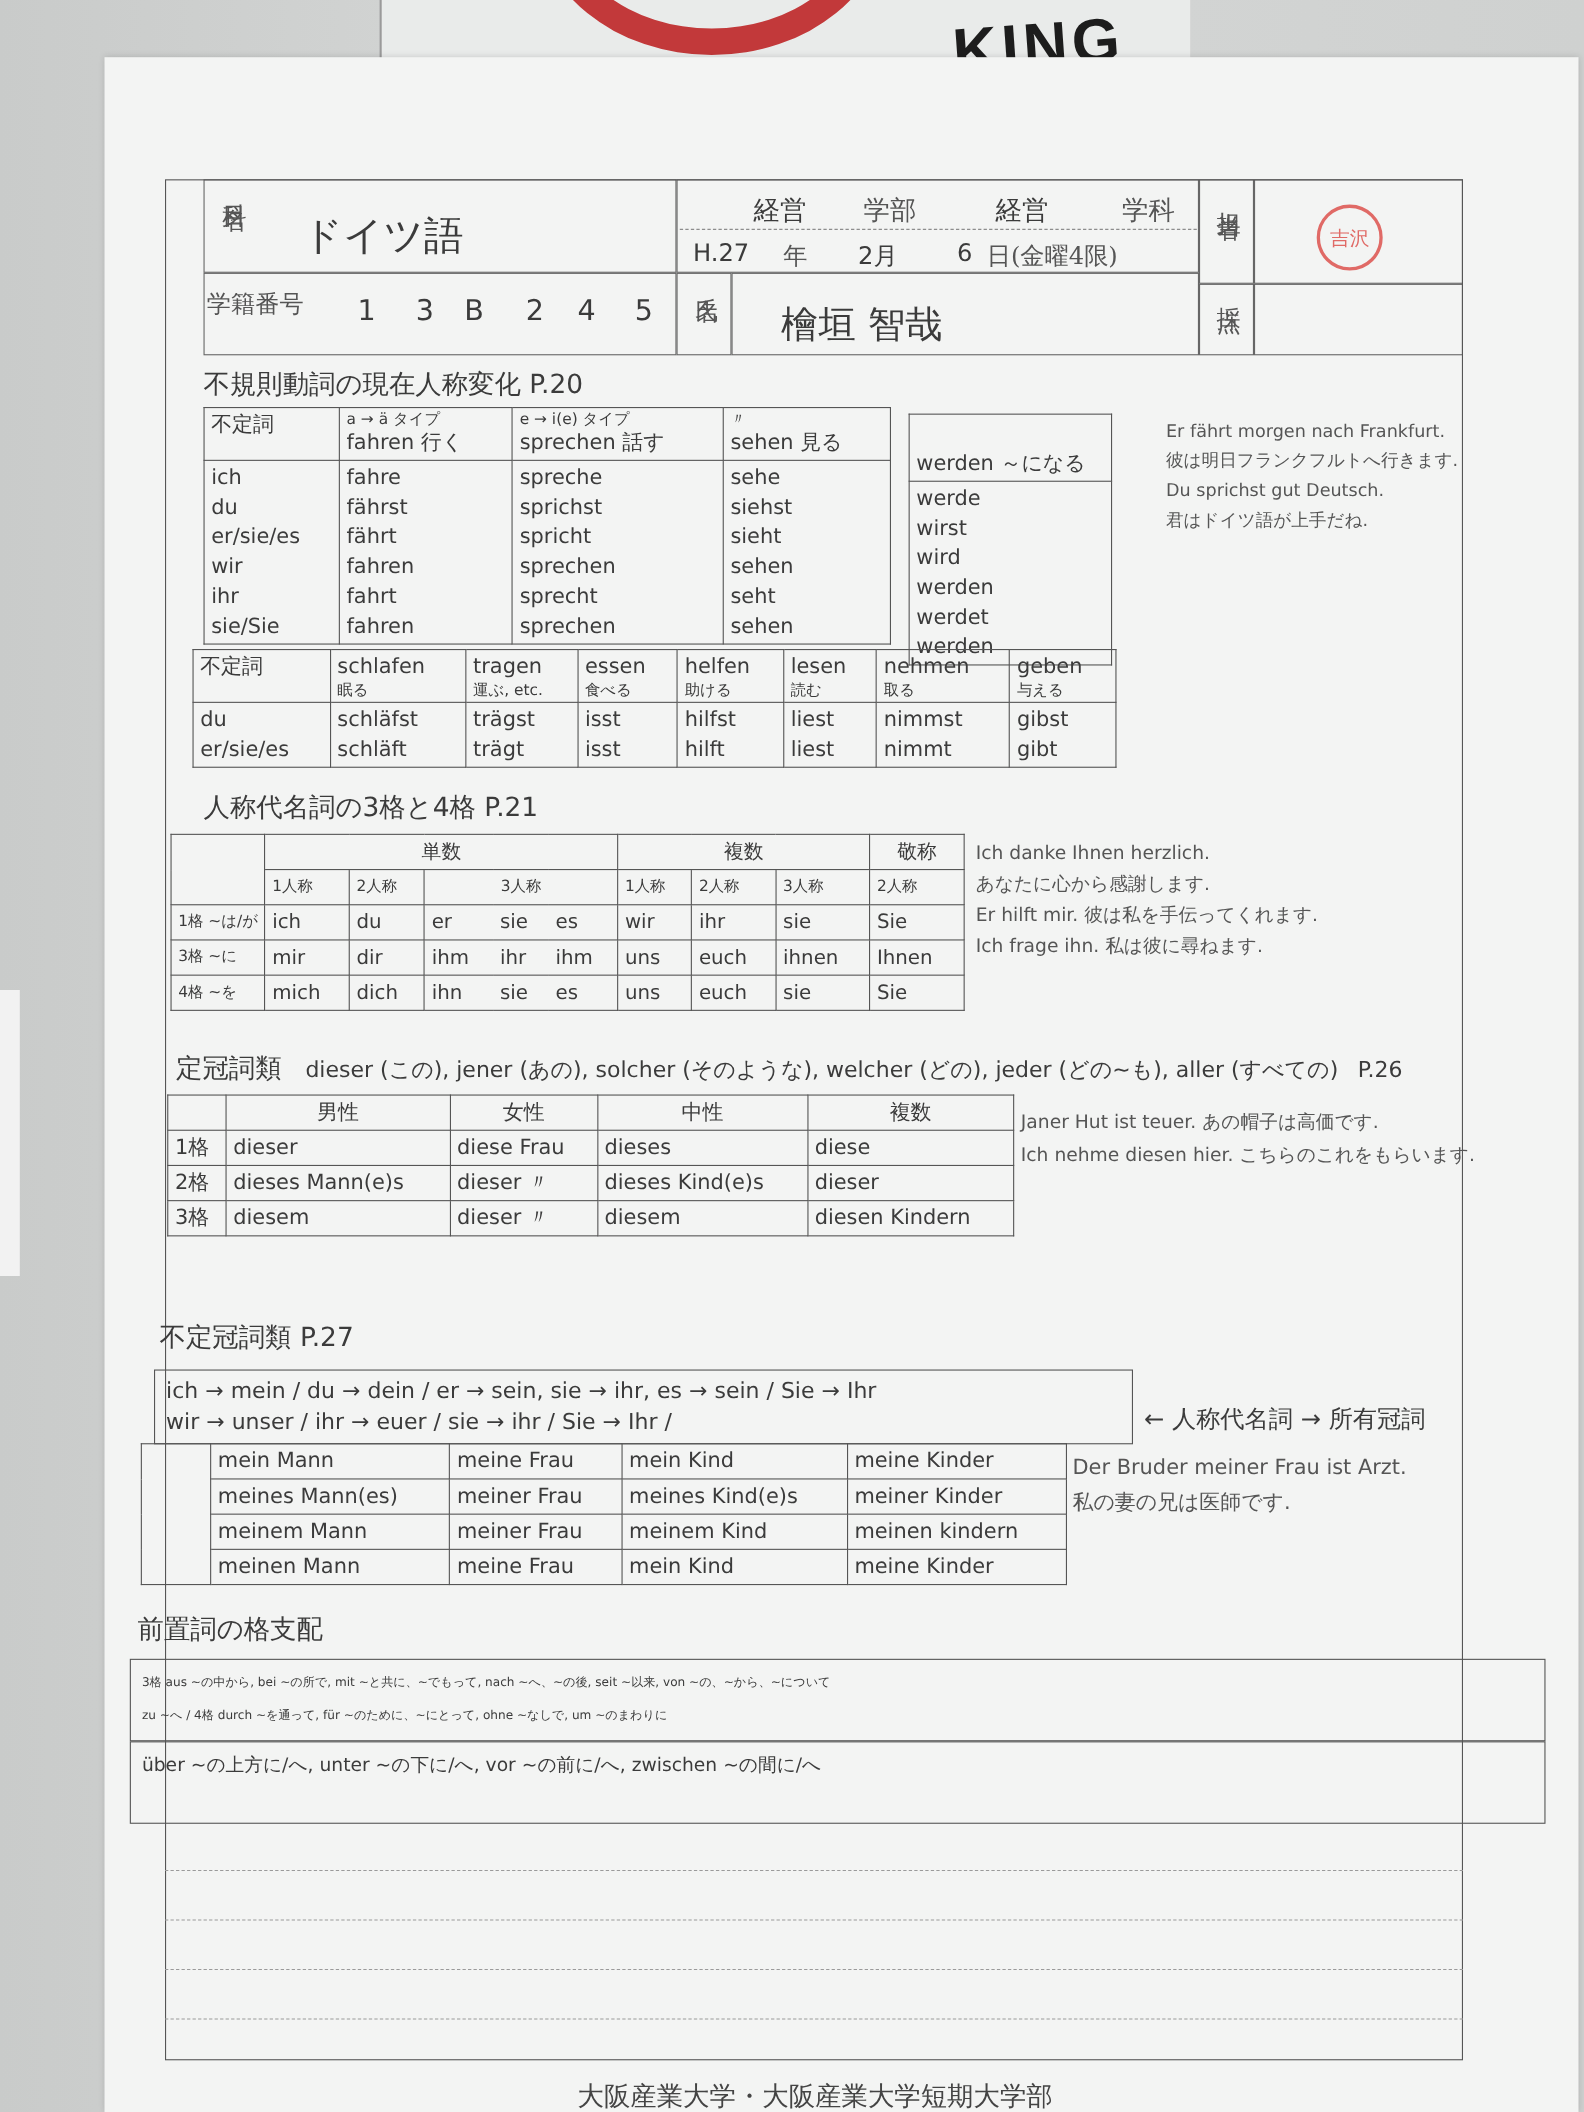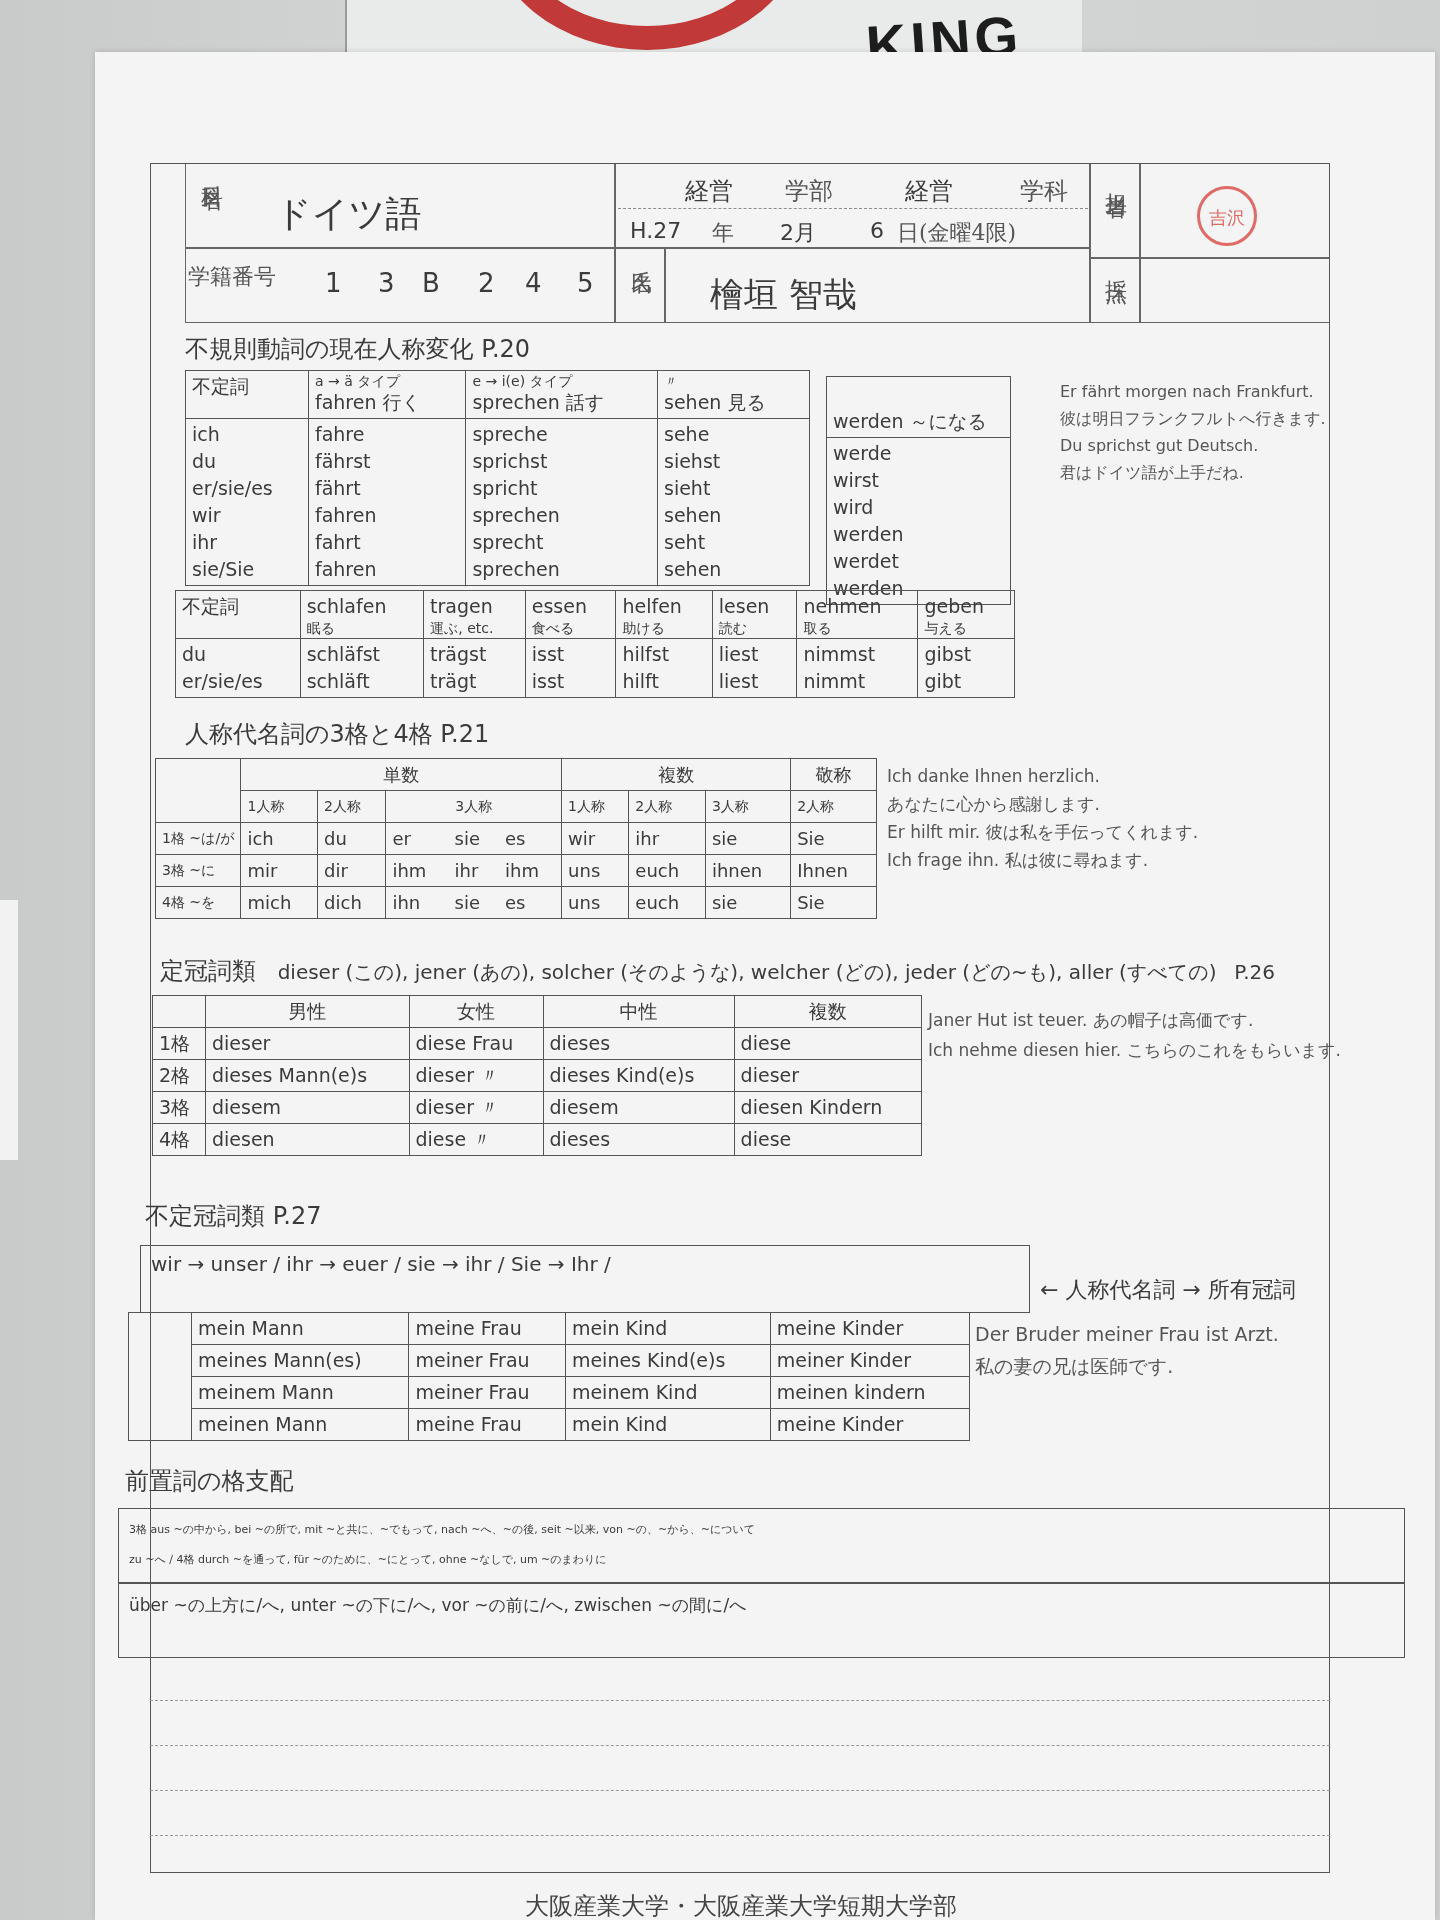--- a/index.html
+++ b/index.html
@@ -325,36 +325,30 @@
         <td>dieses  Kind(e)s</td>
         <td>dieser</td>
       </tr>
   <tr>
         <td>3格</td>
         <td>diesem</td>
         <td>dieser  〃</td>
         <td>diesem</td>
         <td>diesen  Kindern</td>
       </tr>
-  <tr>
-        <td>4格</td>
-        <td>diesen</td>
-        <td>diese  〃</td>
-        <td>dieses</td>
-        <td>diese</td>
-      </tr>
 </tbody>
   </table>
 <div class="ex" style="left:928px;top:1005px;font-size:17px;line-height:30px;">
   <div>Janer Hut ist teuer.  あの帽子は高価です.</div>
   <div>Ich nehme diesen hier.  こちらのこれをもらいます.</div>
 </div>
 
 <div class="title" style="left:145px;top:1200px;">不定冠詞類 P.27</div>
 <div class="box" style="left:140px;top:1245px;width:890px;height:68px;padding:4px 10px;line-height:28px;">
+  <div>ich → mein / du → dein / er → sein, sie → ihr, es → sein / Sie → Ihr</div>
   <div>wir → unser / ihr → euer / sie → ihr / Sie → Ihr /</div>
 </div>
 <div class="abs hw" style="left:1040px;top:1275px;font-size:22px;">← 人称代名詞 → 所有冠詞</div>
 <table class="g" style="left:128px;top:1312px;width:842px;">
   <tbody>
       <tr>
     <td rowspan="4" style="width:50px;"></td>
     <td>mein  Mann</td>
     <td>meine  Frau</td>
     <td>mein  Kind</td>

